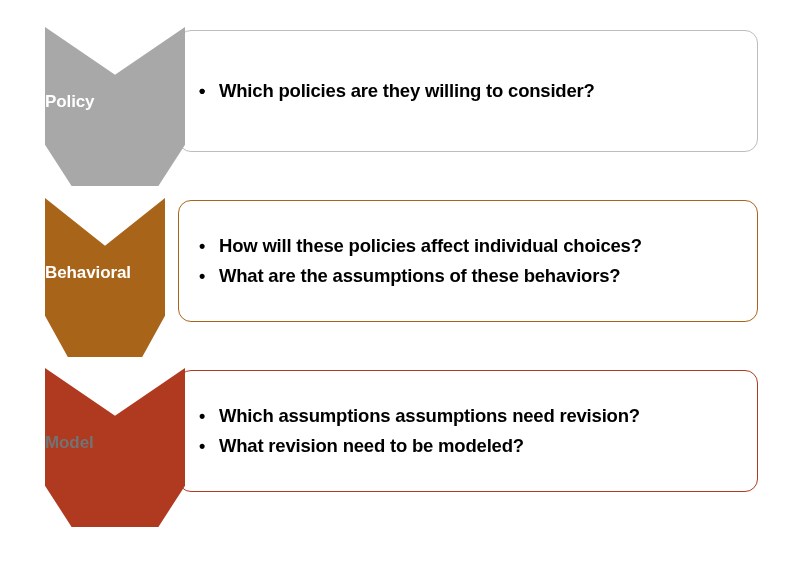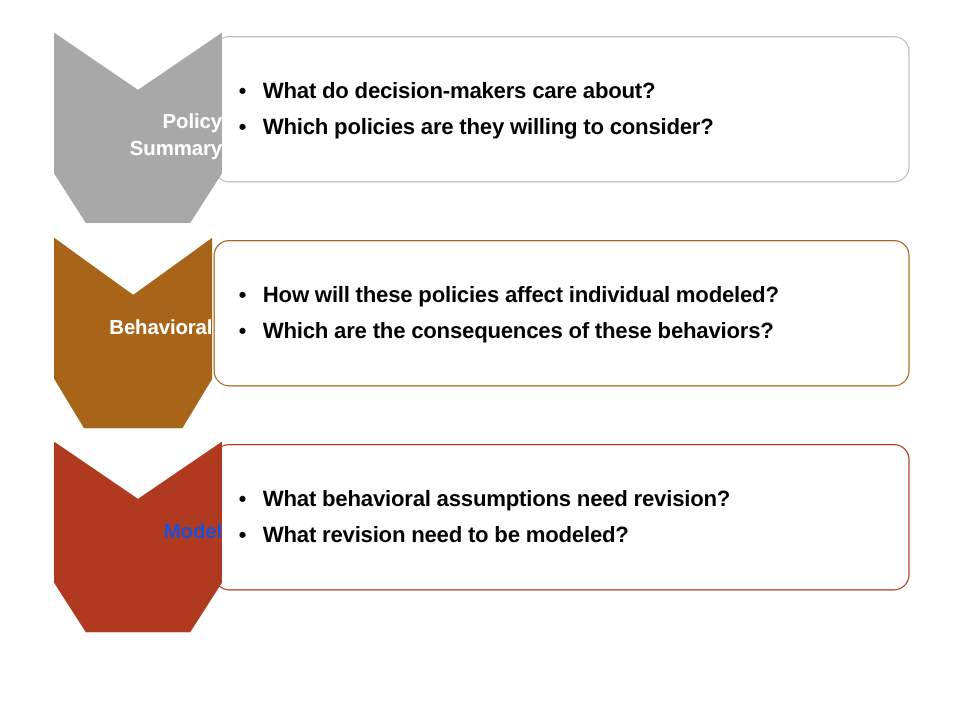--- a/index.html
+++ b/index.html
@@ -78,77 +78,76 @@
   .chevron svg {
     display: block;
     width: 100%;
     height: 100%;
   }
 
   .chevron-label {
     position: absolute;
     left: 0;
     width: 100%;
-    text-align: right;
+    text-align: left;
     color: #ffffff;
     font-size: 17px;
     line-height: 22px;
     font-weight: 600;
     letter-spacing: -0.1px;
     pointer-events: none;
     font-family: "Liberation Sans", "DejaVu Sans", sans-serif;
   }
   .chevron-label .lbl-line { display: block; }
 </style>
 </head>
 <body>
 
 <div id="diagram">
     <div class="row">
       <div class="textbox" style="left: 178px; top: 30px; width: 580px; height: 122px; border-color: rgb(189, 189, 189);">
         <ul class="bullets">
-          <li class="bullet-item"><span class="bullet-dot">•</span><span>What do decision-makers care about?</span></li>
+          <li class="bullet-item"><span class="bullet-dot">•</span></li>
           <li class="bullet-item"><span class="bullet-dot">•</span><span>Which policies are they willing to consider?</span></li>
         </ul>
       </div>
       <div class="chevron" style="left: 45px; top: 27px; width: 140px; height: 159px;">
         <svg viewBox="0 0 140 159" preserveAspectRatio="none">
           <path d="M 0 0 L 70 47.70 L 140 0 L 140 117.66 L 113.40 159 L 26.60 159 L 0 117.66 Z" fill="#a8a8a8"></path>
         </svg>
         <div class="chevron-label" style="color: rgb(255, 255, 255); top: 64.395px;">
           <span class="lbl-line">Policy</span>
-          <span class="lbl-line">Summary</span>
         </div>
       </div>
     </div>
     <div class="row">
       <div class="textbox" style="left: 178px; top: 200px; width: 580px; height: 122px; border-color: rgb(168, 101, 26);">
         <ul class="bullets">
-          <li class="bullet-item"><span class="bullet-dot">•</span><span>How will these policies affect individual modeled?</span></li>
-          <li class="bullet-item"><span class="bullet-dot">•</span><span>Which are the consequences of these behaviors?</span></li>
+          <li class="bullet-item"><span class="bullet-dot">•</span><span>How will these policies affect individual choices?</span></li>
+          <li class="bullet-item"><span class="bullet-dot">•</span><span>What are the assumptions of these behaviors?</span></li>
         </ul>
       </div>
-      <div class="chevron" style="left: 45px; top: 198px; width: 132px; height: 159px;">
+      <div class="chevron" style="left: 45px; top: 198px; width: 120px; height: 159px;">
         <svg viewBox="0 0 140 159" preserveAspectRatio="none">
           <path d="M 0 0 L 70 47.70 L 140 0 L 140 117.66 L 113.40 159 L 26.60 159 L 0 117.66 Z" fill="#a8651a"></path>
         </svg>
         <div class="chevron-label" style="color: rgb(255, 255, 255); top: 64.395px;">
           <span class="lbl-line">Behavioral</span>
         </div>
       </div>
     </div>
     <div class="row">
       <div class="textbox" style="left: 178px; top: 370px; width: 580px; height: 122px; border-color: rgb(176, 58, 32);">
         <ul class="bullets">
-          <li class="bullet-item"><span class="bullet-dot">•</span><span>What behavioral assumptions need revision?</span></li>
+          <li class="bullet-item"><span class="bullet-dot">•</span><span>Which assumptions assumptions need revision?</span></li>
           <li class="bullet-item"><span class="bullet-dot">•</span><span>What revision need to be modeled?</span></li>
         </ul>
       </div>
       <div class="chevron" style="left: 45px; top: 368px; width: 140px; height: 159px;">
         <svg viewBox="0 0 140 159" preserveAspectRatio="none">
           <path d="M 0 0 L 70 47.70 L 140 0 L 140 117.66 L 113.40 159 L 26.60 159 L 0 117.66 Z" fill="#b03a20"></path>
         </svg>
-        <div class="chevron-label" style="color: #1d4ed8; top: 64.395px;">
+        <div class="chevron-label" style="color: #737373; top: 64.395px;">
           <span class="lbl-line">Model</span>
         </div>
       </div>
     </div>
   </div>
 
 </body></html>

